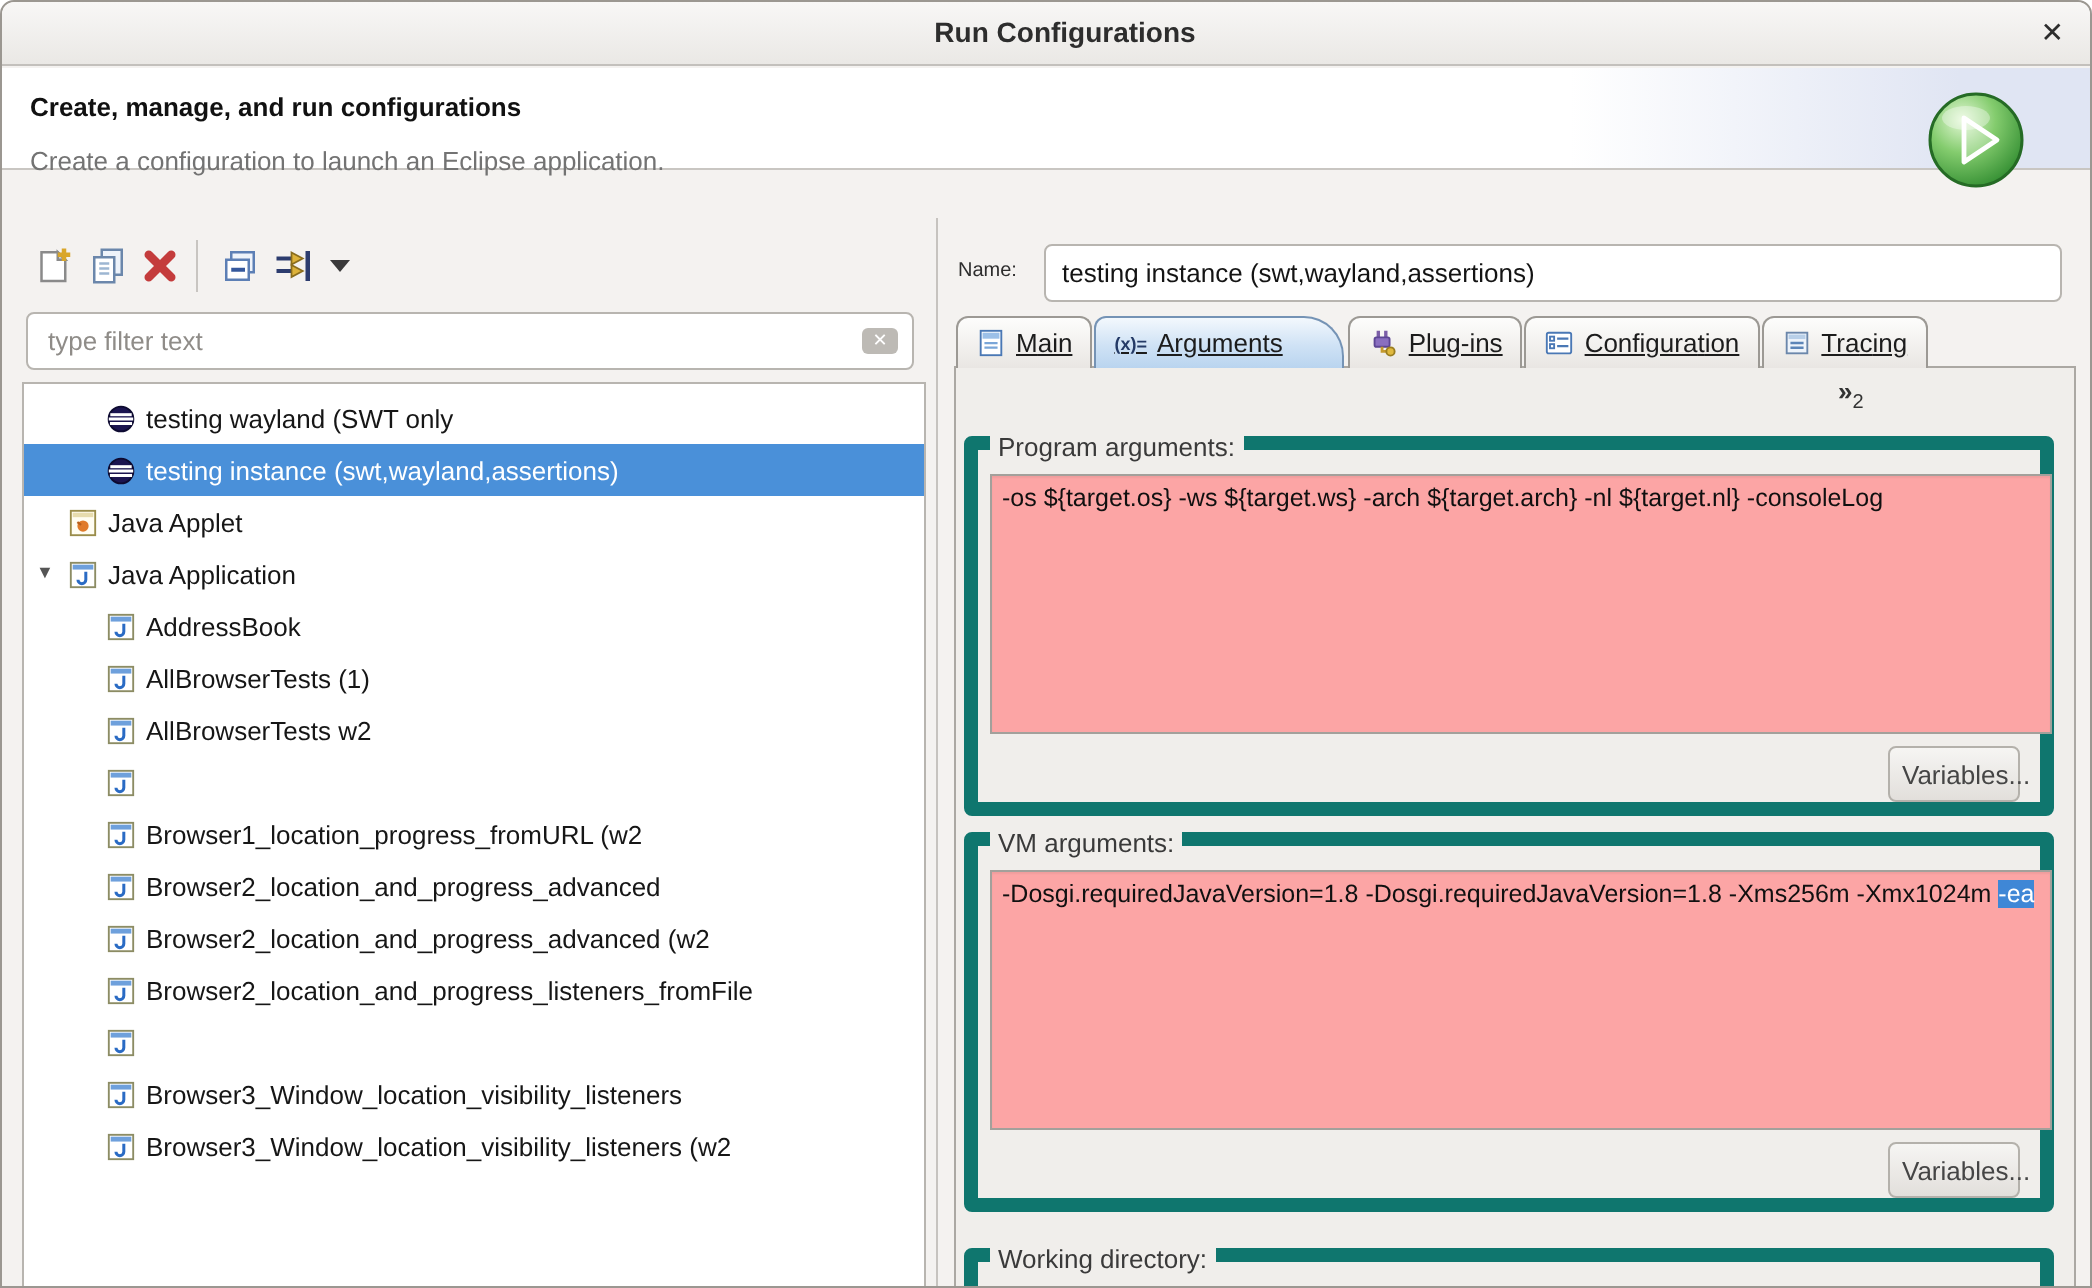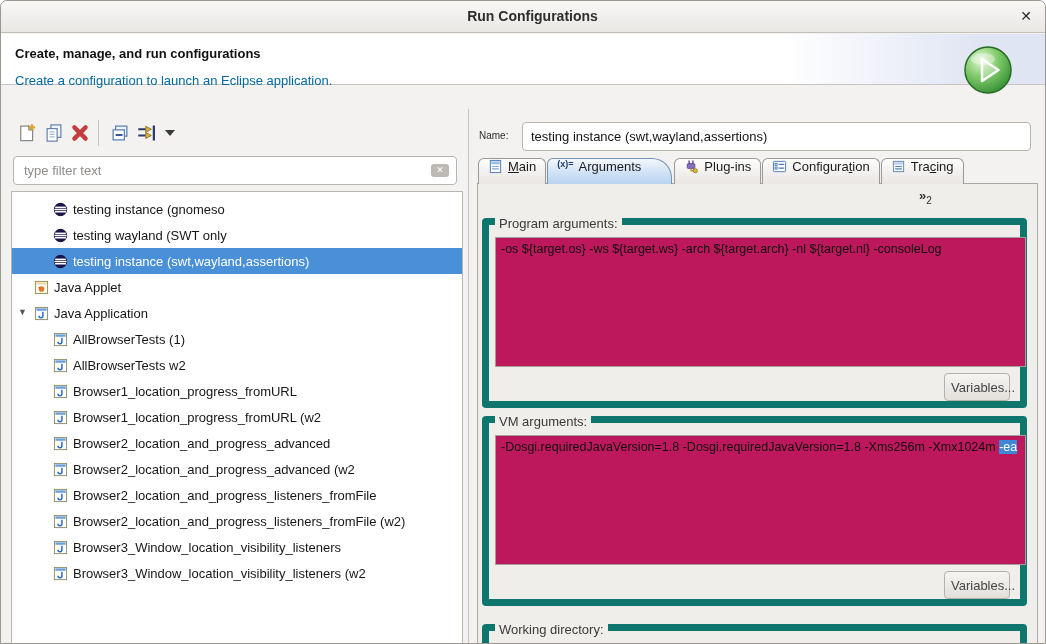--- a/index.html
+++ b/index.html
@@ -17,21 +17,21 @@
     text-align:center;
     padding-left:19px;
   }
   .titlebar .title{display:inline-block;line-height:31px;font-size:14px;font-weight:700;color:#2d2d2d;}
   .titlebar .close{position:absolute;right:13px;top:0;line-height:31px;font-size:14px;color:#2d2d2d;cursor:pointer;}
   
   .banner{position:absolute;left:0;top:33px;width:100%;height:51px;background:#ffffff;border-bottom:1px solid #c9c6c2;}
   .banner-fade{position:absolute;right:0;top:0;width:260px;height:100%;
     background:linear-gradient(90deg,rgba(226,230,243,0) 0%,#e0e5f3 75%);}
   .b-title{position:absolute;left:14px;top:12px;font-size:13px;font-weight:700;color:#111;}
-  .b-sub{position:absolute;left:14px;top:39px;font-size:13px;color:#0369a1;}
+  .b-sub{position:absolute;left:14px;top:39px;font-size:13px;color:#737373;}
   .play{position:absolute;left:962px;top:11px;width:50px;height:50px;}
   
   .tbtn{position:absolute;width:20px;height:20px;top:122px;display:flex;align-items:center;justify-content:center;cursor:pointer;}
   .tsep{position:absolute;left:97px;top:119px;width:1px;height:26px;background:#c8c5c1;}
   .tcaret{position:absolute;left:164px;top:129px;width:0;height:0;
     border-left:5px solid transparent;border-right:5px solid transparent;border-top:6px solid #3a3a3a;cursor:pointer;}
   .filter{
     position:absolute;left:12px;top:155px;width:444px;height:29px;
     background:#fff;border:1px solid #b8b5b0;border-radius:4px;
     font-size:13px;color:#1a1a1a;padding:0 30px 0 10px;outline:none;
@@ -58,24 +58,24 @@
   .vdivider{position:absolute;left:467px;top:108px;width:1px;height:536px;background:#c6c3bf;}
   .name-label{position:absolute;left:478px;top:129px;font-size:10px;color:#2d2d2d;}
   .name-input{
     position:absolute;left:521px;top:121px;width:509px;height:29px;
     background:#fff;border:1px solid #b8b5b0;border-radius:4px;
     font-size:13px;color:#141414;padding:0 8px;outline:none;
     font-family:"Liberation Sans","DejaVu Sans",sans-serif;
   }
   .tabbar{position:absolute;left:477px;top:157px;height:26px;display:flex;align-items:flex-end;z-index:3;}
   .tab{
-    height:26px;display:flex;gap:5px;padding:0 9px;
+    height:26px;display:flex;align-items:center;gap:5px;padding:0 9px;
     background:linear-gradient(#fdfdfc,#e9e6e3);
     border:1px solid #9c9994;border-bottom:none;border-radius:6px 6px 0 0;
-    font-size:13px;color:#1c1c1c;margin-right:1px;cursor:pointer;white-space:nowrap;
+    font-size:13px;color:#1c1c1c;margin-right:1px;cursor:pointer;white-space:nowrap;text-decoration:underline;
   }
   .tab.selected{
     background:linear-gradient(180deg,#f3f8fd 0%,#cfe2f5 55%,#b9d4ef 100%);
     border-color:#7593b5;border-radius:6px 20px 0 0;padding-right:30px;margin-right:2px;z-index:4;
   }
   .mn{text-decoration:underline;}
   .tabicon{width:15px;height:15px;display:inline-flex;}
   .tabicon svg{width:15px;height:15px;}
   .argico{font-size:9px;font-weight:700;color:#243a66;letter-spacing:0;}
   .content{
@@ -87,21 +87,21 @@
   .group{position:absolute;left:4px;border:7px solid #0f766e;border-radius:4px;}
   .group-label{
     position:absolute;left:6px;top:-9px;background:#f0eeeb;padding:0 4px;
     font-size:13px;color:#3a3a3a;white-space:nowrap;
   }
   .g-prog{top:34px;width:545px;height:190px;}
   .g-vm{top:232px;width:545px;height:190px;}
   .g-wd{top:440px;width:545px;height:60px;}
   .argbox{
     position:absolute;left:6px;top:12px;width:531px;height:130px;
-    background:#be185d;border:1px solid #a3a09b;
+    background:#fca5a5;border:1px solid #a3a09b;
     font-size:12.5px;color:#101010;line-height:1.5;padding:2px 5px;
     box-shadow:inset 0 1px 1px rgba(0,0,0,0.05);cursor:text;
   }
   .argbox.oneline{white-space:pre;overflow:hidden;}
   .argbox.wrap{white-space:normal;word-wrap:break-word;overflow:hidden;}
   .selhl{background:#3f87d6;color:#fff;}
   .varbtn{
     position:absolute;right:10px;top:148px;width:66px;height:28px;
     background:linear-gradient(#f6f5f3,#e2dfdb);
     border:1px solid #b4b1ab;border-radius:4px;
@@ -181,42 +181,31 @@
   <div class="tree">
       <div class="trow lvl2">
         <span class="ticon">
           <svg viewBox="0 0 16 16">
             <circle cx="8" cy="8" r="6.6" fill="#1b1450" stroke="#0d0a30"></circle>
             <rect x="2.3" y="4.9" width="11.4" height="1.6" fill="#fff"></rect>
             <rect x="1.5" y="7.2" width="13" height="1.6" fill="#fff"></rect>
             <rect x="2.1" y="9.6" width="11.8" height="1.6" fill="#fff"></rect>
           </svg>
         </span>
-        <span class="tlabel">testing instance (gnomeso</span>
-      </div>
-      <div class="trow lvl2">
+        <span class="tlabel">testing wayland (SWT only</span>
+      </div>
+      <div class="trow lvl2 selected">
         <span class="ticon">
           <svg viewBox="0 0 16 16">
             <circle cx="8" cy="8" r="6.6" fill="#1b1450" stroke="#0d0a30"></circle>
             <rect x="2.3" y="4.9" width="11.4" height="1.6" fill="#fff"></rect>
             <rect x="1.5" y="7.2" width="13" height="1.6" fill="#fff"></rect>
             <rect x="2.1" y="9.6" width="11.8" height="1.6" fill="#fff"></rect>
           </svg>
         </span>
-        <span class="tlabel">testing wayland (SWT only</span>
-      </div>
-      <div class="trow lvl2 selected">
-        <span class="ticon">
-          <svg viewBox="0 0 16 16">
-            <circle cx="8" cy="8" r="6.6" fill="#1b1450" stroke="#0d0a30"></circle>
-            <rect x="2.3" y="4.9" width="11.4" height="1.6" fill="#fff"></rect>
-            <rect x="1.5" y="7.2" width="13" height="1.6" fill="#fff"></rect>
-            <rect x="2.1" y="9.6" width="11.8" height="1.6" fill="#fff"></rect>
-          </svg>
-        </span>
         <span class="tlabel">testing instance (swt,wayland,assertions)</span>
       </div>
       <div class="trow lvl1">
         <span class="ticon">
           <svg viewBox="0 0 16 16">
             <rect x="1.5" y="1.5" width="13" height="13" fill="#fffdf2" stroke="#9a8c4a"></rect>
             <rect x="2.5" y="2.5" width="11" height="2.4" fill="#e7dcae"></rect>
             <circle cx="8" cy="9.6" r="3" fill="#e07b2a"></circle>
             <path d="M5 7.5 l2 1.5" stroke="#b85f1c" stroke-width="1.2"></path>
           </svg>
@@ -235,41 +224,50 @@
         <span class="tlabel">Java Application</span>
       </div>
       <div class="trow lvl2">
         <span class="ticon">
           <svg viewBox="0 0 16 16">
             <rect x="1.5" y="1.5" width="13" height="13" fill="#fff" stroke="#8c8c64"></rect>
             <rect x="2.5" y="2.5" width="11" height="2.6" fill="#6ea0dc"></rect>
             <path d="M9.5 6.2 v4.3 a2.1 2.1 0 0 1 -4.2 0" stroke="#2a6bc4" stroke-width="1.6" fill="none"></path>
           </svg>
         </span>
+        <span class="tlabel">AddressBook</span>
+      </div>
+      <div class="trow lvl2">
+        <span class="ticon">
+          <svg viewBox="0 0 16 16">
+            <rect x="1.5" y="1.5" width="13" height="13" fill="#fff" stroke="#8c8c64"></rect>
+            <rect x="2.5" y="2.5" width="11" height="2.6" fill="#6ea0dc"></rect>
+            <path d="M9.5 6.2 v4.3 a2.1 2.1 0 0 1 -4.2 0" stroke="#2a6bc4" stroke-width="1.6" fill="none"></path>
+          </svg>
+        </span>
         <span class="tlabel">AllBrowserTests (1)</span>
       </div>
       <div class="trow lvl2">
         <span class="ticon">
           <svg viewBox="0 0 16 16">
             <rect x="1.5" y="1.5" width="13" height="13" fill="#fff" stroke="#8c8c64"></rect>
             <rect x="2.5" y="2.5" width="11" height="2.6" fill="#6ea0dc"></rect>
             <path d="M9.5 6.2 v4.3 a2.1 2.1 0 0 1 -4.2 0" stroke="#2a6bc4" stroke-width="1.6" fill="none"></path>
           </svg>
         </span>
         <span class="tlabel">AllBrowserTests w2</span>
       </div>
       <div class="trow lvl2">
         <span class="ticon">
           <svg viewBox="0 0 16 16">
             <rect x="1.5" y="1.5" width="13" height="13" fill="#fff" stroke="#8c8c64"></rect>
             <rect x="2.5" y="2.5" width="11" height="2.6" fill="#6ea0dc"></rect>
             <path d="M9.5 6.2 v4.3 a2.1 2.1 0 0 1 -4.2 0" stroke="#2a6bc4" stroke-width="1.6" fill="none"></path>
           </svg>
         </span>
-        <span class="tlabel">Browser1_location_progress_fromURL</span>
       </div>
       <div class="trow lvl2">
         <span class="ticon">
           <svg viewBox="0 0 16 16">
             <rect x="1.5" y="1.5" width="13" height="13" fill="#fff" stroke="#8c8c64"></rect>
             <rect x="2.5" y="2.5" width="11" height="2.6" fill="#6ea0dc"></rect>
             <path d="M9.5 6.2 v4.3 a2.1 2.1 0 0 1 -4.2 0" stroke="#2a6bc4" stroke-width="1.6" fill="none"></path>
           </svg>
         </span>
         <span class="tlabel">Browser1_location_progress_fromURL (w2</span>
@@ -305,21 +303,20 @@
         <span class="tlabel">Browser2_location_and_progress_listeners_fromFile</span>
       </div>
       <div class="trow lvl2">
         <span class="ticon">
           <svg viewBox="0 0 16 16">
             <rect x="1.5" y="1.5" width="13" height="13" fill="#fff" stroke="#8c8c64"></rect>
             <rect x="2.5" y="2.5" width="11" height="2.6" fill="#6ea0dc"></rect>
             <path d="M9.5 6.2 v4.3 a2.1 2.1 0 0 1 -4.2 0" stroke="#2a6bc4" stroke-width="1.6" fill="none"></path>
           </svg>
         </span>
-        <span class="tlabel">Browser2_location_and_progress_listeners_fromFile (w2)</span>
       </div>
       <div class="trow lvl2">
         <span class="ticon">
           <svg viewBox="0 0 16 16">
             <rect x="1.5" y="1.5" width="13" height="13" fill="#fff" stroke="#8c8c64"></rect>
             <rect x="2.5" y="2.5" width="11" height="2.6" fill="#6ea0dc"></rect>
             <path d="M9.5 6.2 v4.3 a2.1 2.1 0 0 1 -4.2 0" stroke="#2a6bc4" stroke-width="1.6" fill="none"></path>
           </svg>
         </span>
         <span class="tlabel">Browser3_Window_location_visibility_listeners</span>

